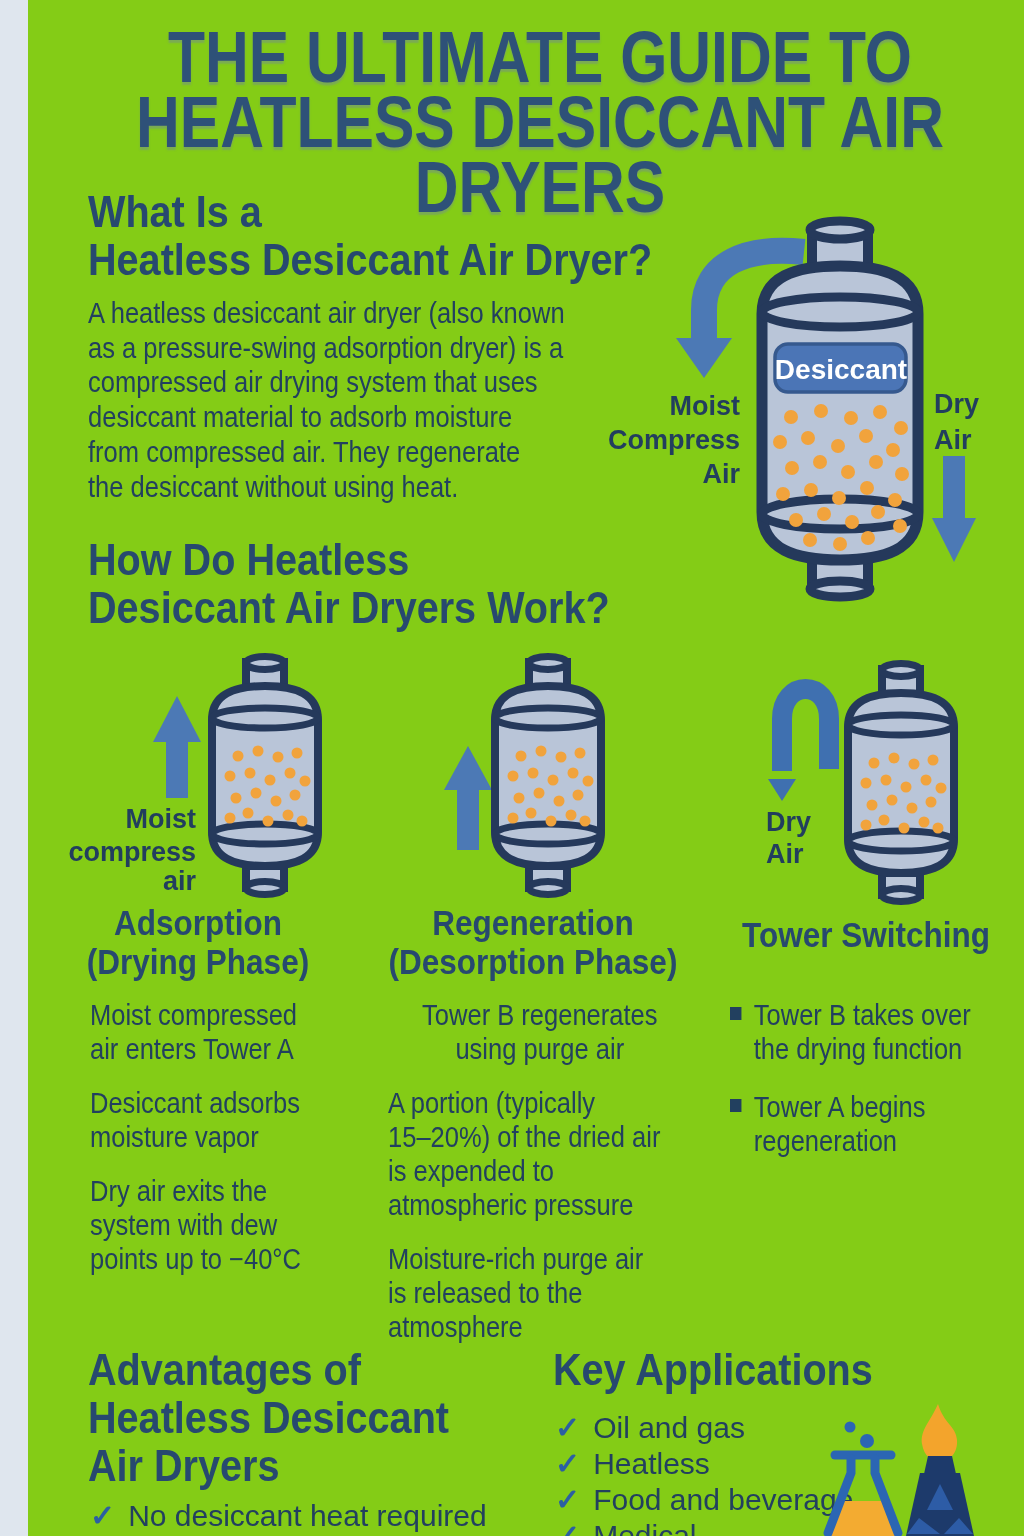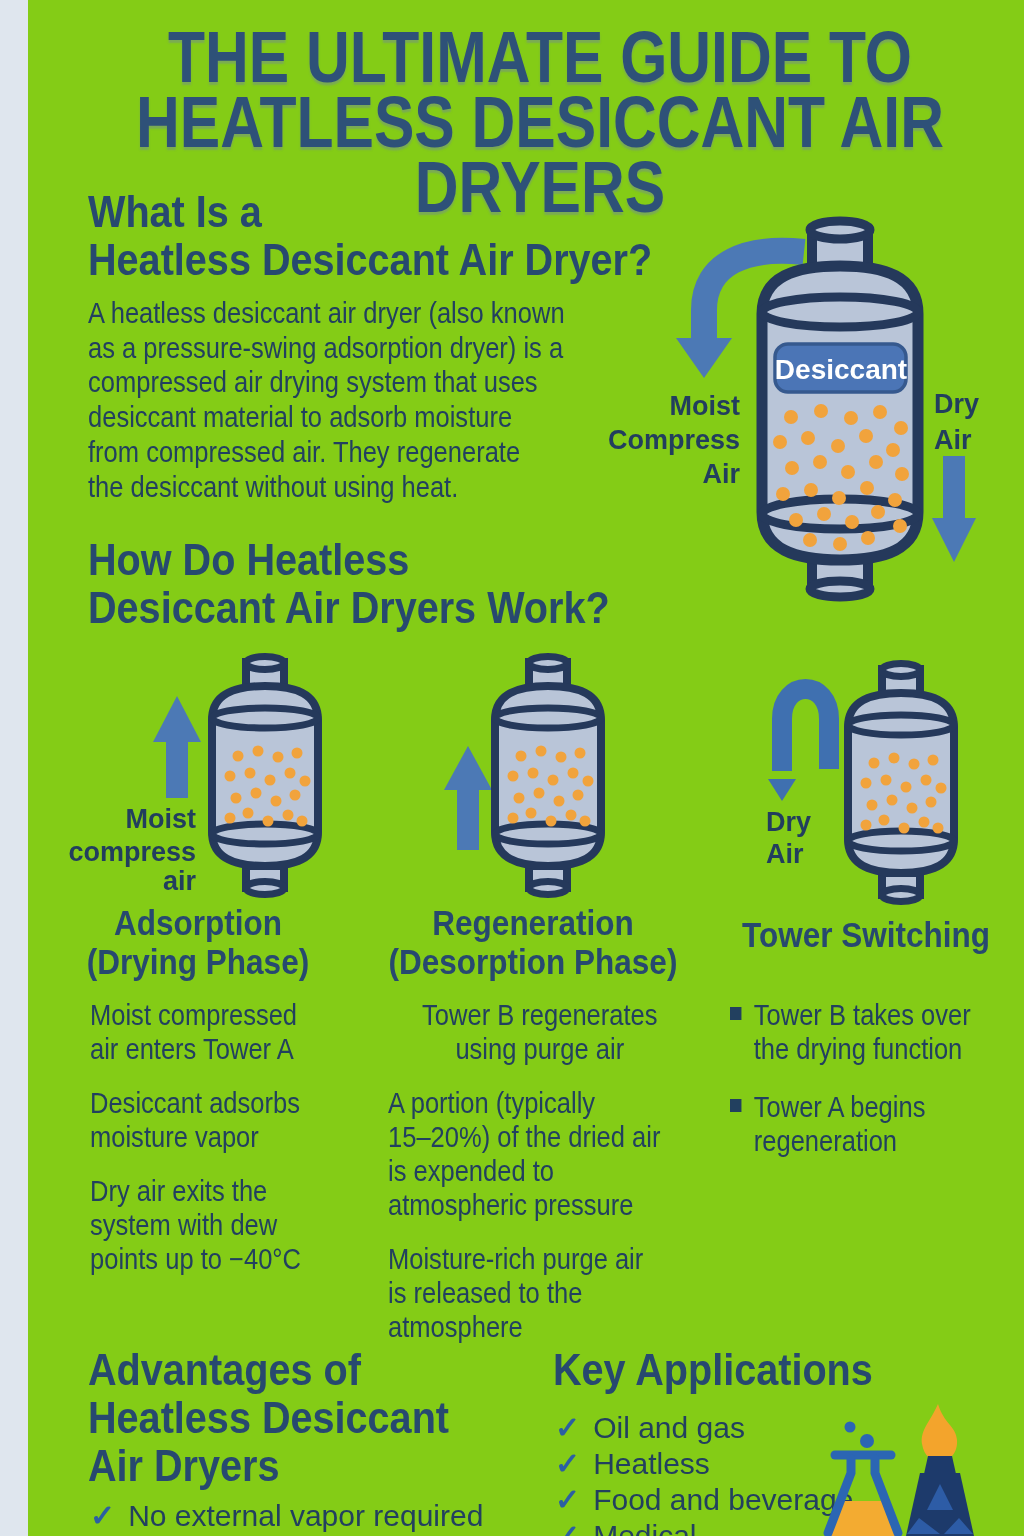--- a/index.html
+++ b/index.html
@@ -223,21 +223,21 @@
       <span class="pre">Tower A begins
 regeneration</span>
     </div>
   </div>
 
   <div class="abs h2" style="top:1346px;left:60px;">Advantages of
 Heatless Desiccant
 Air Dryers</div>
   <div class="abs check-item" style="top:1498px;left:62px;">
     <span class="check">✓</span>
-    <span>No external vapor required</span>
+    <span>No desiccant heat required</span>
   </div>
 
   <div class="abs h2" style="top:1346px;left:525px;">Key Applications</div>
   <div class="abs" style="top:1410px;left:527px;">
     <div class="check-item">
       <span class="check">✓</span>
       <span>Oil and gas</span>
     </div>
     <div class="check-item">
       <span class="check">✓</span>

